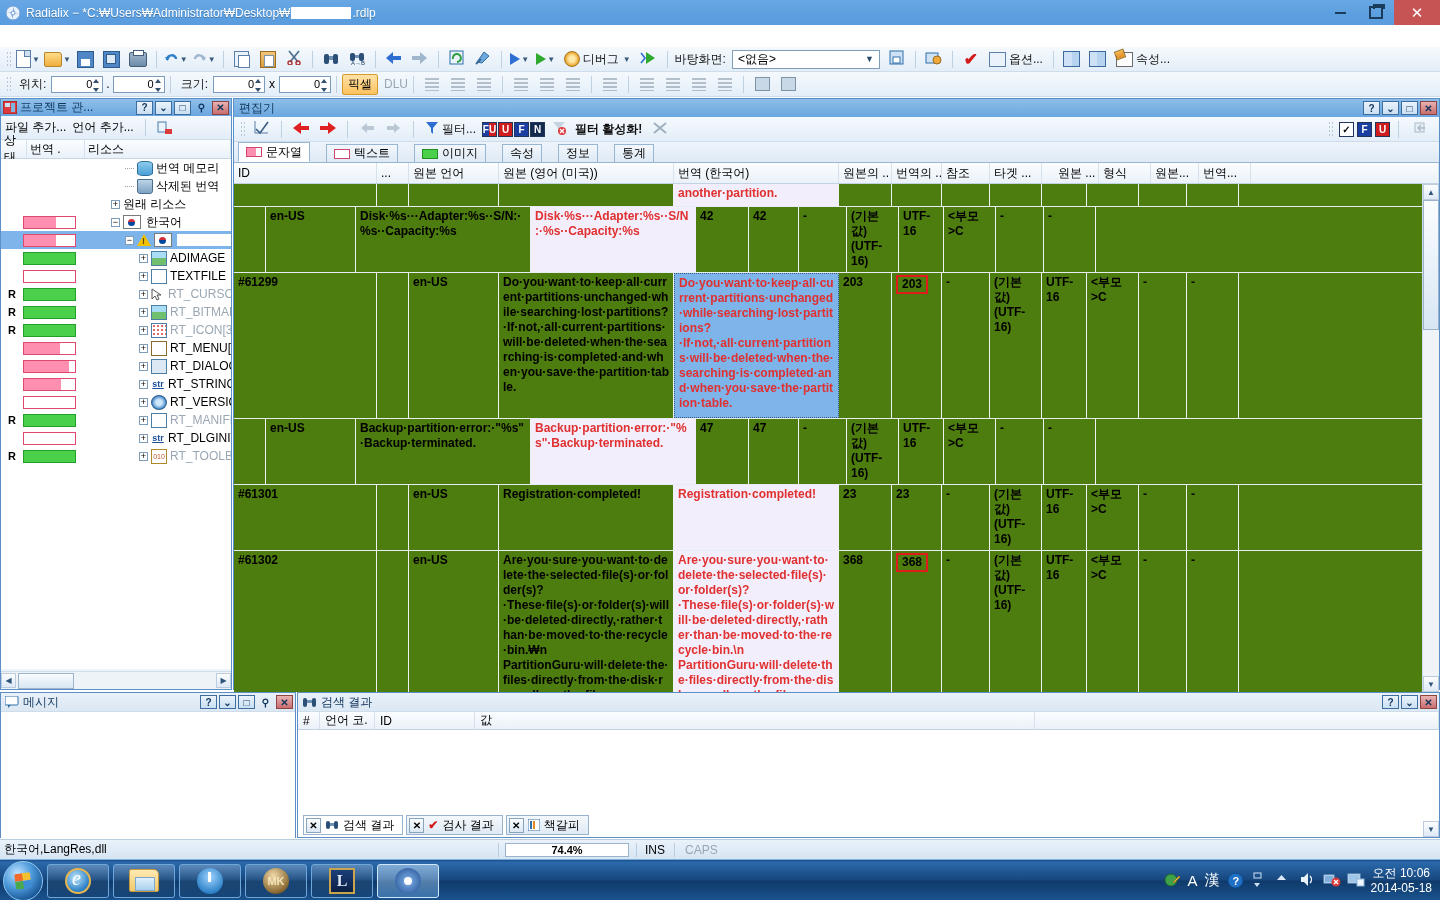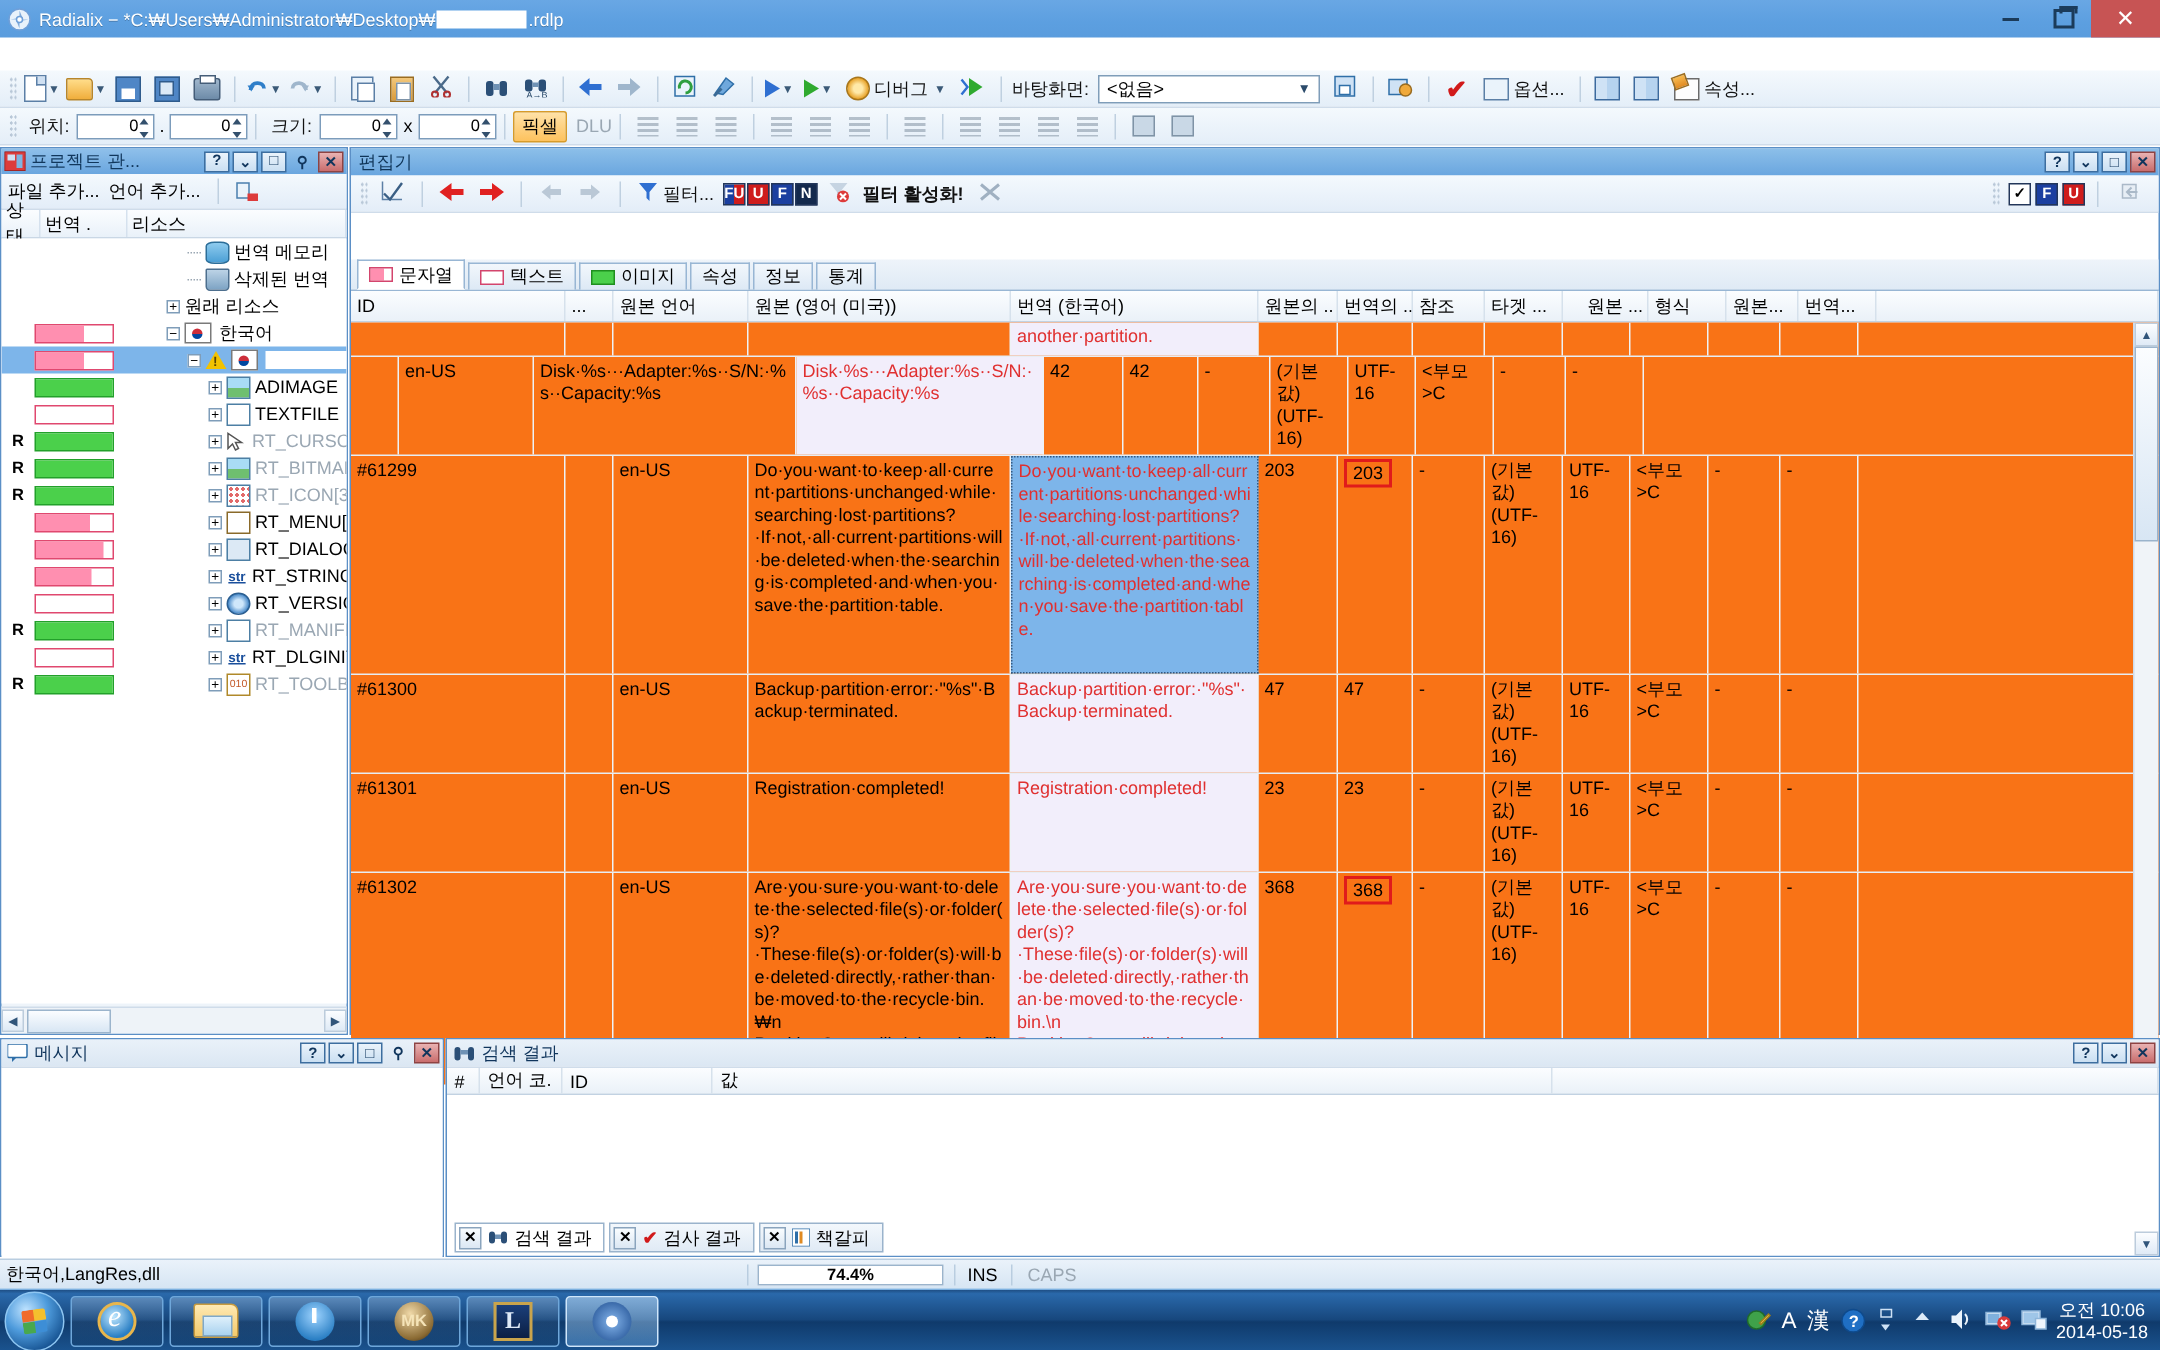--- a/index.html
+++ b/index.html
@@ -224,37 +224,37 @@
     display: flex; align-items: center; padding-left: 5px; font-size: 12px; color: #0f3558; }
   .ed-toolbar { height: 24px; background: linear-gradient(to bottom,#f4f9fd,#e3edf8);
     border-bottom: 1px solid #cfdcea; display: flex; align-items: center; padding-left: 3px; gap: 1px; }
   .flag-badge { width: 15px; height: 15px; color: #fff; font-weight: bold; font-size: 10px;
     display: flex; align-items: center; justify-content: center; border: 1px solid #22365a; box-sizing: border-box; }
   .fb-blue { background: #1b3fa0; }
   .fb-red { background: #cf1c1c; }
   .fb-dark { background: #13294d; }
   .fb-split { background: linear-gradient(to right,#1b3fa0 50%, #cf1c1c 50%); }
   .tabstrip { height: 20px; background: linear-gradient(to bottom,#eef4fa,#dfeaf5);
-    display: flex; align-items: flex-end; padding-left: 4px; border-bottom: 1px solid #98b6d4; gap: 2px; margin-top: 31px; }
+    display: flex; align-items: flex-end; padding-left: 4px; border-bottom: 1px solid #98b6d4; gap: 16px; }
   .tab { height: 18px; padding: 0 7px; display: flex; align-items: center; gap: 4px;
     font-size: 12px; border: 1px solid #98b6d4; border-bottom: none; background: linear-gradient(to bottom,#f2f7fc,#dde9f5);
     box-sizing: border-box; }
   .tab.active { background: #fff; height: 20px; border-bottom: 1px solid #fff; }
   .swatch { width: 16px; height: 10px; border: 1px solid #333; box-sizing: border-box; }
   .sw-pink { background: linear-gradient(to right,#ff8fb0 65%, #fff 65%); border-color: #d3456d; }
   .sw-white { background: #fff; border-color: #d3456d; }
   .sw-green { background: #4bd04b; border-color: #1f8f1f; }
 
   .grid-head { height: 20px; background: linear-gradient(to bottom,#fbfdff,#eaf1f8);
     border-bottom: 1px solid #c2d2e2; display: flex; font-size: 12px; color: #000; }
   .grid-head .gh {
     border-right: 1px solid #d6e1ec; padding-left: 4px; box-sizing: border-box;
     display: flex; align-items: center; white-space: nowrap; overflow: hidden;
   }
-  .grid-body { position: relative; overflow: hidden; background: #f97316; }
+  .grid-body { position: relative; overflow: hidden; background: #4d7c0f; font-weight: bold; }
   .grow { display: flex; border-bottom: 1px solid #e7edf3; font-size: 12px; position: relative; }
   .gcell {
     box-sizing: border-box; padding: 2px 4px 3px 4px; border-right: 1px solid #eef2f6;
     overflow: hidden; line-height: 15px; word-wrap: break-word;
   }
   .gcell.src { color: #000; }
   .gcell.trans { color: #e03030; background: #f2eefb; }
   .gcell.trans.sel { background: #7db5ea; border: 1px dotted #35587e; }
   .num-box { border: 2px solid #e01b1b; display: inline-block; padding: 0 4px; }
   .vscroll { position: absolute; right: 0; top: 0; bottom: 0; width: 16px; background: #f0f4f8;
@@ -1069,21 +1069,20 @@
             <div class="gcell " style="width: 52px;">
               <div>(기본값)</div>
               <div>(UTF-16)</div>
             </div>
             <div class="gcell " style="width: 45px;">UTF-16</div>
             <div class="gcell " style="width: 52px;">&lt;부모&gt;C</div>
             <div class="gcell " style="width: 48px;">-</div>
             <div class="gcell " style="width: 52px;">-</div>
           </div>
           <div class="grow" style="min-height: 40px;">
-            <div class="gcell " style="width: 143px;">#61300</div>
             <div class="gcell " style="width: 32px;"></div>
             <div class="gcell " style="width: 90px;">en-US</div>
             <div class="gcell src" style="width: 175px;">Backup·partition·error:·"%s"·Backup·terminated.</div>
             <div class="gcell trans" style="width: 165px;">Backup·partition·error:·"%s"·Backup·terminated.</div>
             <div class="gcell " style="width: 53px;">47</div>
             <div class="gcell " style="width: 50px;">47</div>
             <div class="gcell " style="width: 48px;">-</div>
             <div class="gcell " style="width: 52px;">
               <div>(기본값)</div>
               <div>(UTF-16)</div>

